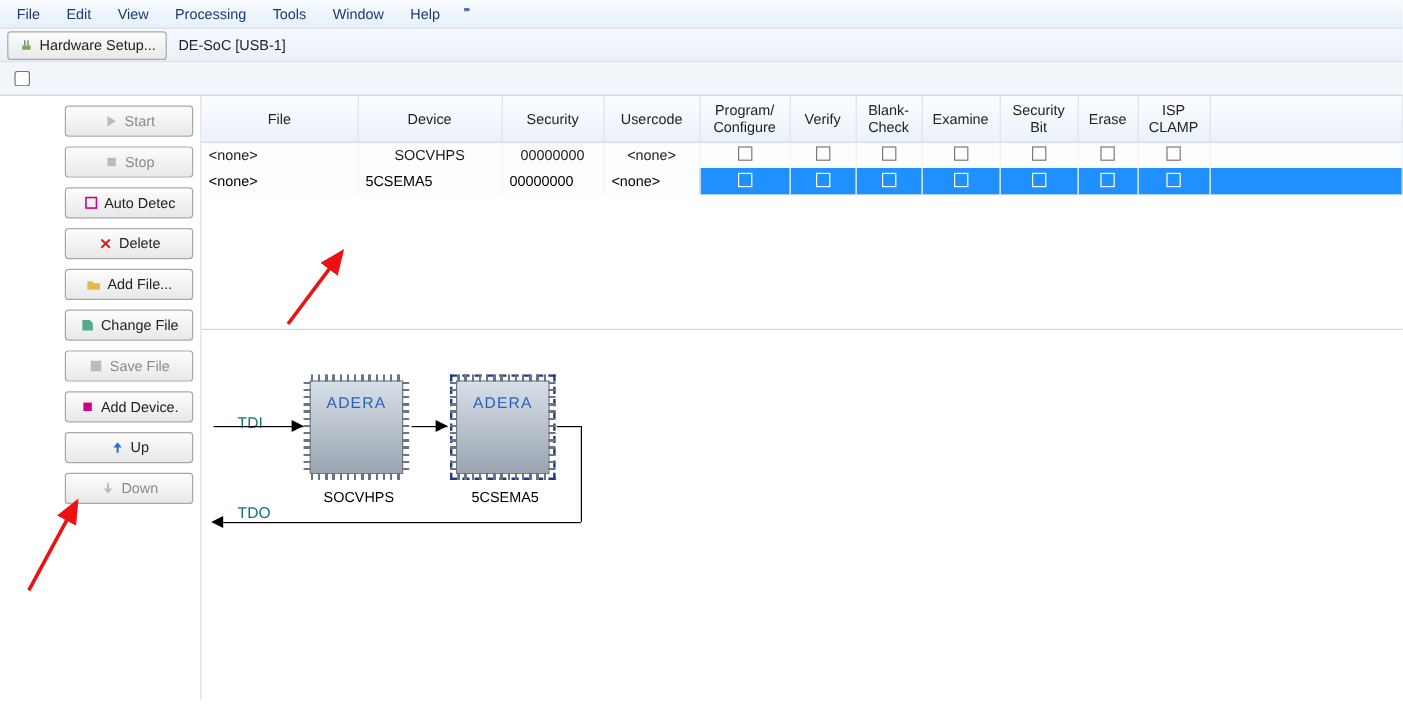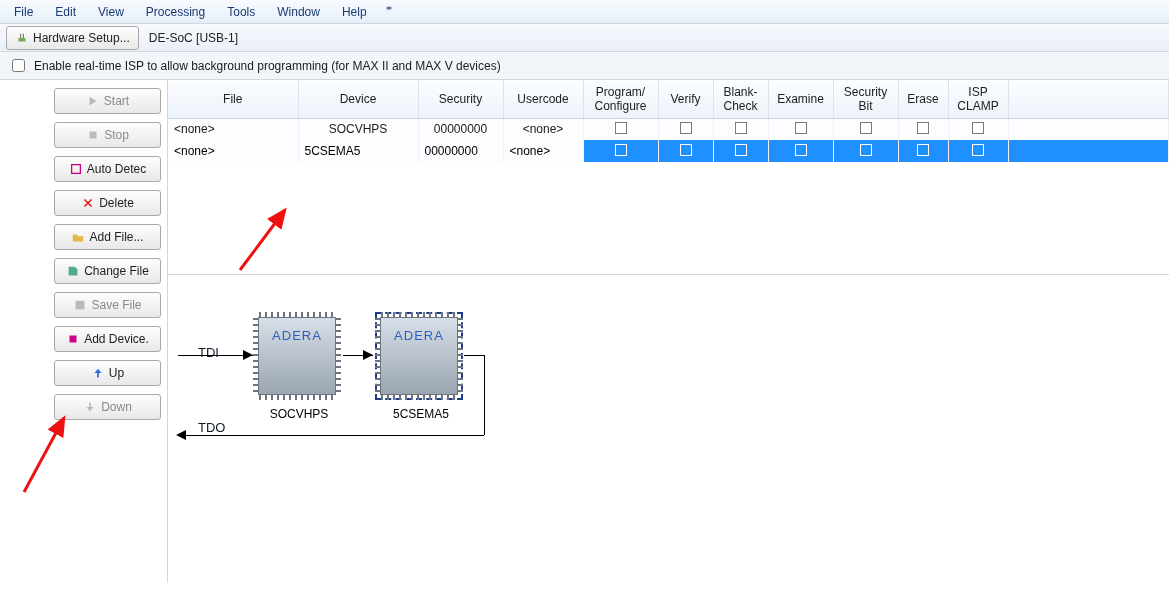--- a/index.html
+++ b/index.html
@@ -114,21 +114,21 @@
     color:#2a5fc0;letter-spacing:1px;
   }
   .chip-text { position:absolute;text-align:center;font-size:12px;color:#000;}
   .wire { position:absolute;background:#000;height:1px;}
   .wirev { position:absolute;background:#000;width:1px;}
   .arrowhead {
     position:absolute;width:0;height:0;border-top:5px solid transparent;
     border-bottom:5px solid transparent;border-left:10px solid #000;
   }
   .arrowhead.left { border-left:none;border-right:10px solid #000;}
-  .tdi-label,.tdo-label{position:absolute;font-size:13px;color:#0f172a;}
+  .tdi-label,.tdo-label{position:absolute;font-size:13px;color:#0f766e;}
   
   .red-arrow { position:absolute;pointer-events:none; }
 </style>
 </head>
 <body>
 
 <div class="menubar">
   <div class="menu-item">File</div>
   <div class="menu-item">Edit</div>
   <div class="menu-item">View</div>
@@ -147,21 +147,20 @@
         <path fill="#7a5" d="M4 8h8v4H4z"></path>
         <path fill="#555" d="M6 3v5h1V3zM9 3v5h1V3z"></path>
       </svg>
     <span>Hardware Setup...</span>
   </div>
   <span class="hw-label">DE-SoC [USB-1]</span>
 </div>
 
 <div class="checkrow">
   <input type="checkbox" style="">
-  <span>Enable real-time ISP to allow background programming (for MAX II and MAX V devices)</span>
 </div>
 
 <div class="main-area">
 
   <div class="sidebar">
     <div class="side-btn disabled">
       <svg class="ic" viewBox="0 0 16 16">
           <path fill="#bbb" d="M4 3l8 5-8 5z"></path>
         </svg>
       <span>Start</span>

